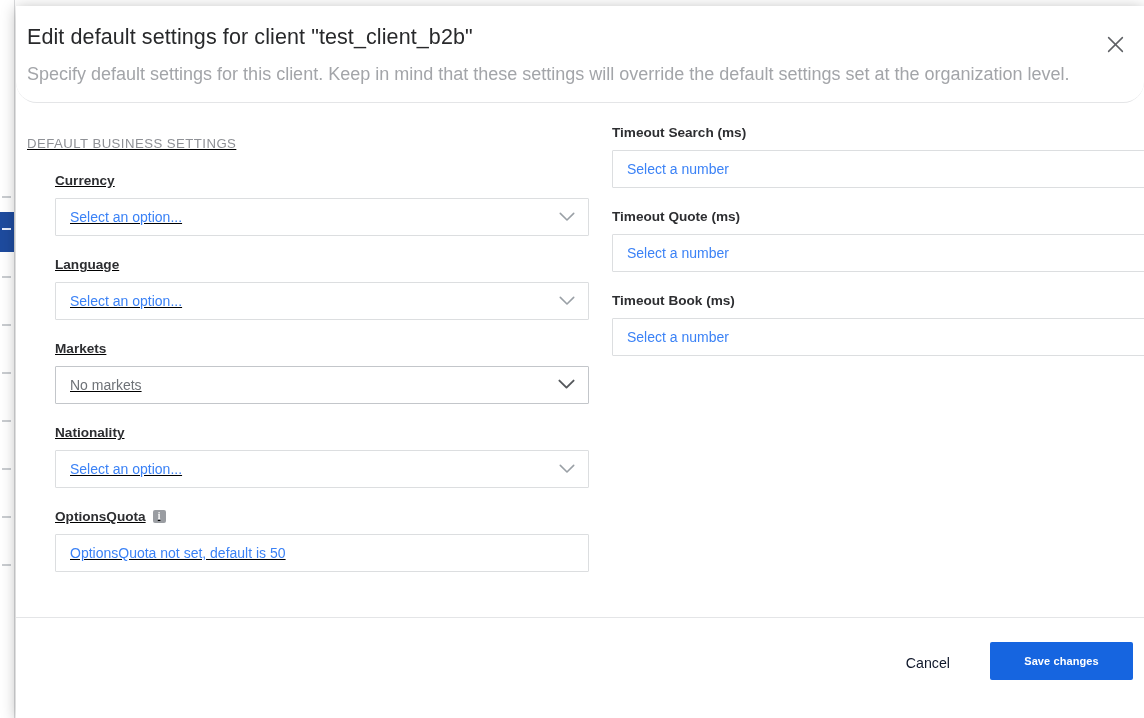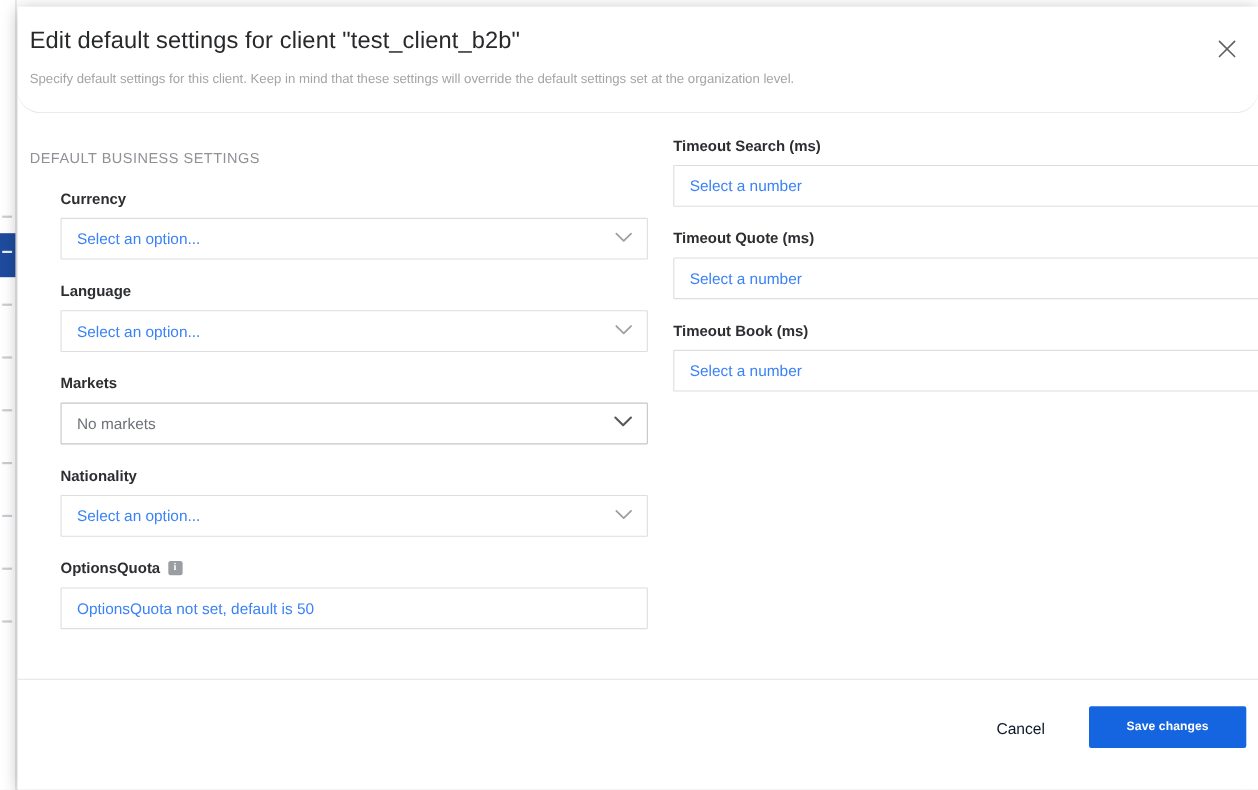--- a/index.html
+++ b/index.html
@@ -68,21 +68,21 @@
     top: 19px;
     font-size: 21.5px;
     color: #28292b;
     letter-spacing: 0.1px;
     white-space: nowrap;
   }
   .modal-subtitle {
     position: absolute;
     left: 11px;
     top: 58px;
-    font-size: 12px;
+    font-size: 18px;
     color: #a3a5a9;
     white-space: nowrap;
   }
   .close-button {
     position: absolute;
     right: 12px;
     top: 21px;
     width: 34px;
     height: 34px;
     display: flex;
@@ -99,21 +99,21 @@
   .modal-body {
     position: relative;
     height: 514px;
     padding: 0;
   }
   .col {
     position: absolute;
     top: 0;
     width: 534px;
   }
-  .col-left  { left: 11px; }
+  .col-left  { left: 11px; text-decoration: underline; }
   .col-right { left: 568px; }
 
   .section-heading {
     font-size: 13.2px;
     color: #8f9196;
     letter-spacing: 0.45px;
     margin: 33px 0 0 0;
     height: 16px;
   }
 

